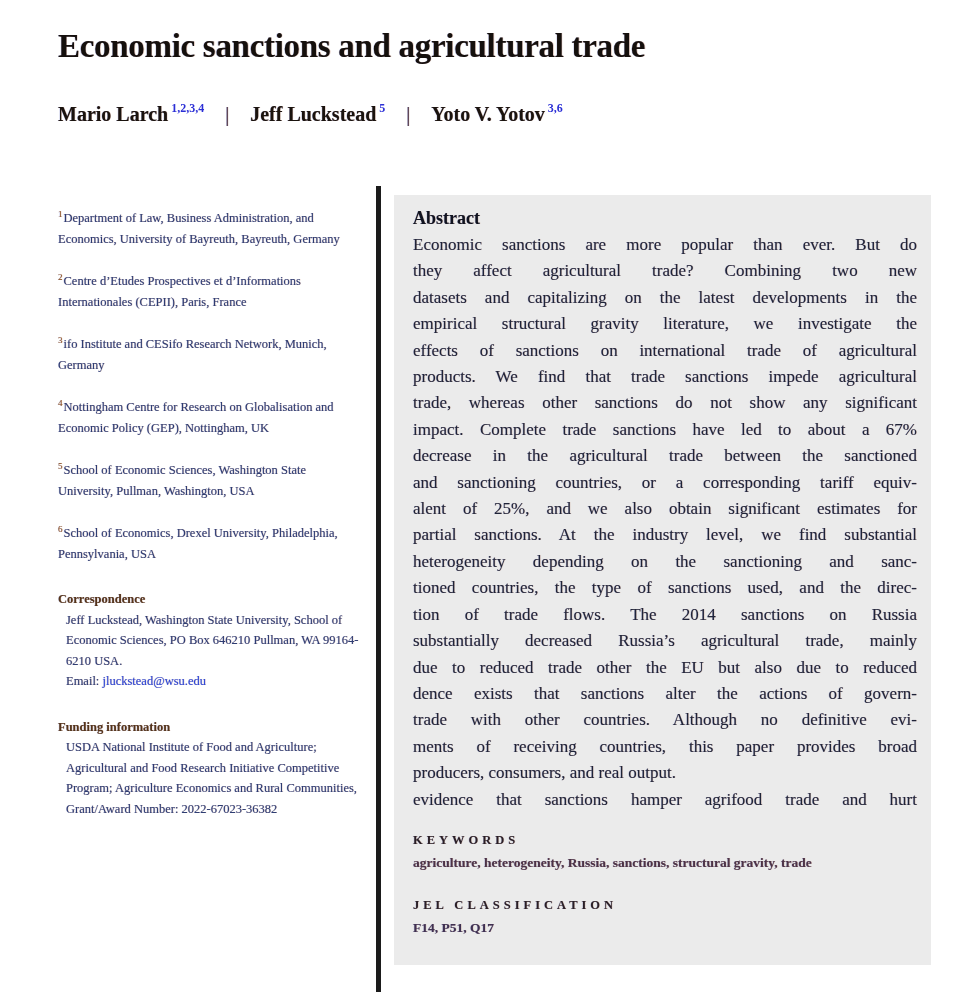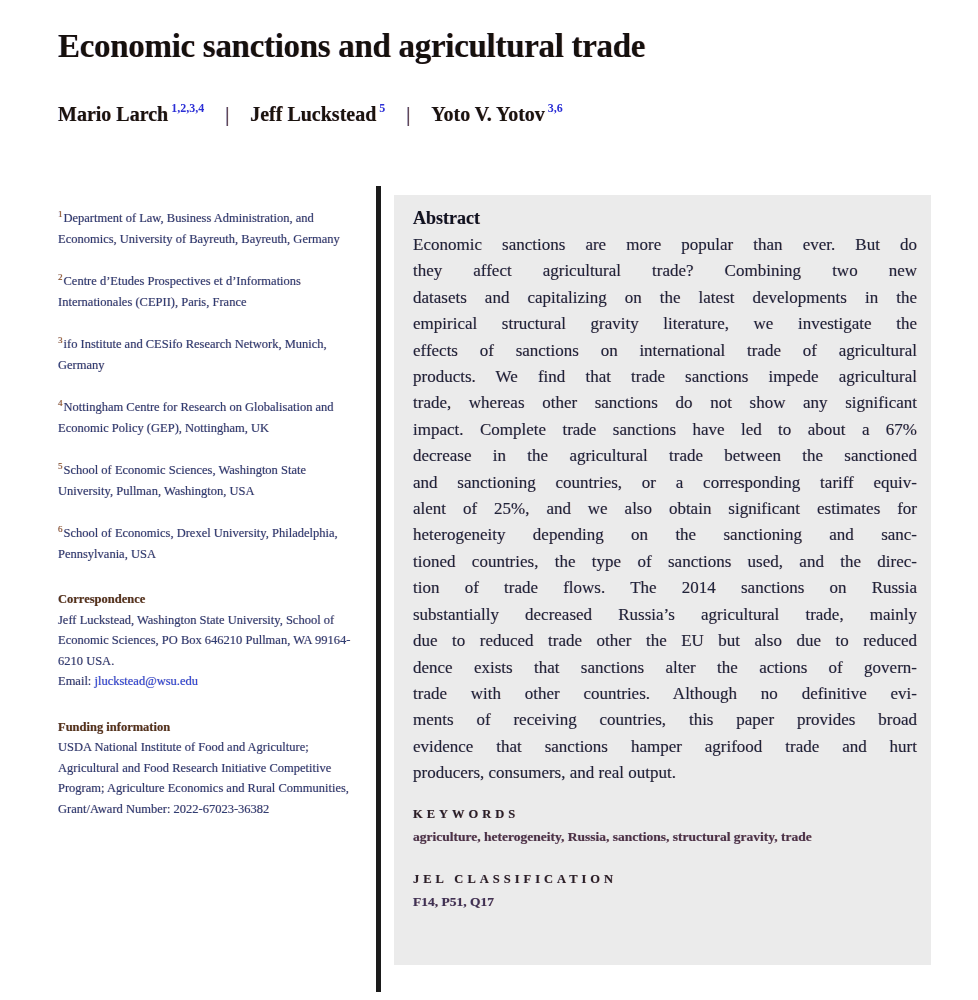--- a/index.html
+++ b/index.html
@@ -48,21 +48,21 @@
   .left-col{
     position:absolute;left:58px;top:186px;width:302px;
     font-size:12.5px;line-height:20.5px;color:var(--left-blue);
   }
   .affiliation{margin-bottom:13px;margin-top:22px;}
   .affiliation .aff-marker{
     color:var(--marker-brown);font-size:9px;vertical-align:super;line-height:0;margin-right:1px;
   }
   .block{margin-top:25px;}
   .block-heading{font-weight:bold;color:var(--heading-brown);}
-  .block-body{color:var(--left-blue);}
+  .block-body{color:var(--left-blue);margin-left:8px;}
   .email{color:var(--email-blue);text-decoration:none;cursor:pointer;}
 
   .divider{
     position:absolute;left:376px;top:186px;width:5px;height:806px;
     background:var(--divider);
   }
 
   .abstract-box{
     position:absolute;left:394px;top:195px;width:537px;height:770px;
     background:var(--abstract-bg);
@@ -127,30 +127,31 @@
       <div class="abs-line scan">they affect agricultural trade? Combining two new</div>
       <div class="abs-line scan">datasets and capitalizing on the latest developments in the</div>
       <div class="abs-line scan">empirical structural gravity literature, we investigate the</div>
       <div class="abs-line scan">effects of sanctions on international trade of agricultural</div>
       <div class="abs-line scan">products. We find that trade sanctions impede agricultural</div>
       <div class="abs-line scan">trade, whereas other sanctions do not show any significant</div>
       <div class="abs-line scan">impact. Complete trade sanctions have led to about a 67%</div>
       <div class="abs-line scan">decrease in the agricultural trade between the sanctioned</div>
       <div class="abs-line scan">and sanctioning countries, or a corresponding tariff equiv-</div>
       <div class="abs-line scan">alent of 25%, and we also obtain significant estimates for</div>
+      <div class="abs-line scan">partial sanctions. At the industry level, we find substantial</div>
       <div class="abs-line scan">heterogeneity depending on the sanctioning and sanc-</div>
       <div class="abs-line scan">tioned countries, the type of sanctions used, and the direc-</div>
       <div class="abs-line scan">tion of trade flows. The 2014 sanctions on Russia</div>
       <div class="abs-line scan">substantially decreased Russia’s agricultural trade, mainly</div>
       <div class="abs-line scan">due to reduced trade other the EU but also due to reduced</div>
       <div class="abs-line scan">dence exists that sanctions alter the actions of govern-</div>
       <div class="abs-line scan">trade with other countries. Although no definitive evi-</div>
       <div class="abs-line scan">ments of receiving countries, this paper provides broad</div>
+      <div class="abs-line scan last">producers, consumers, and real output.</div>
       <div class="abs-line scan">evidence that sanctions hamper agrifood trade and hurt</div>
-      <div class="abs-line scan last">producers, consumers, and real output.</div>
     </div>
 
   <div class="small-heading scan">KEYWORDS</div>
   <div class="small-body scan">agriculture, heterogeneity, Russia, sanctions, structural gravity, trade</div>
 
   <div class="small-heading jel scan">JEL CLASSIFICATION</div>
   <div class="small-body jel-body scan">F14, P51, Q17</div>
 </section>
 
 </body></html>

